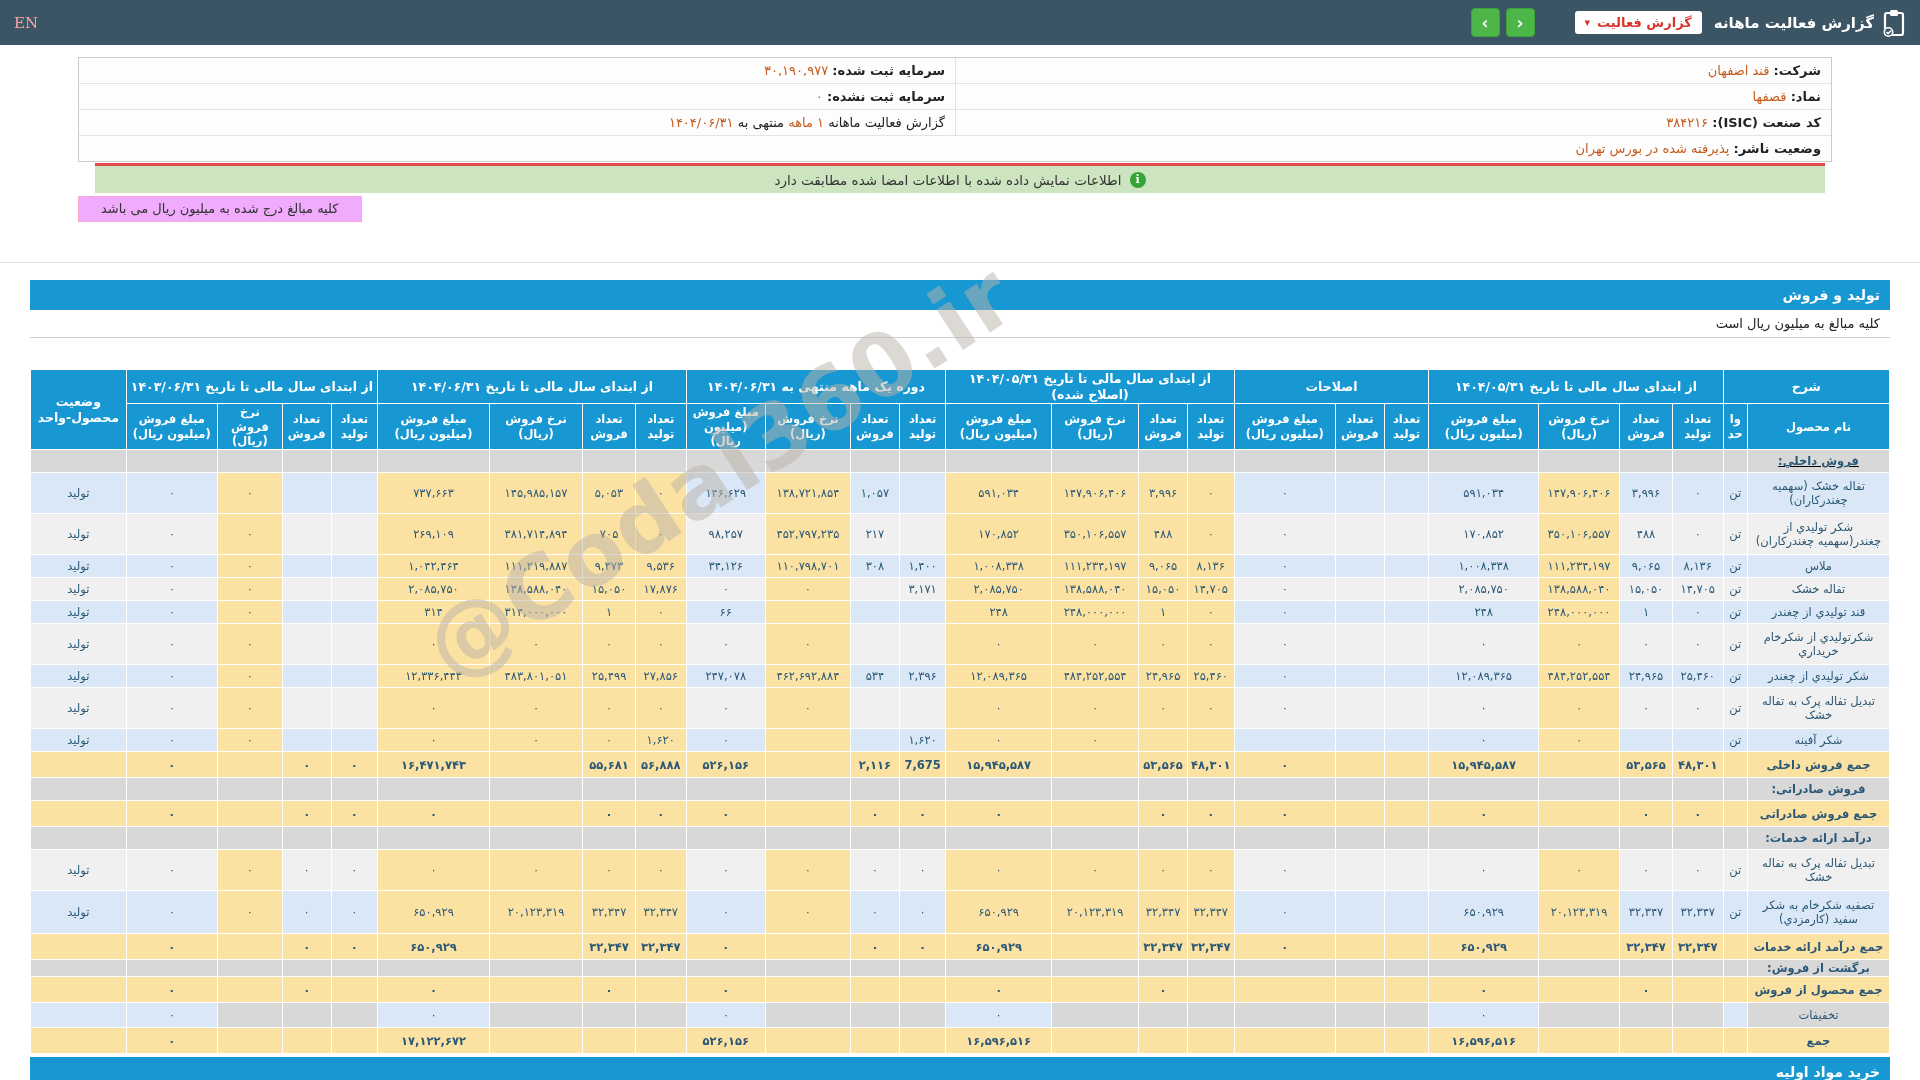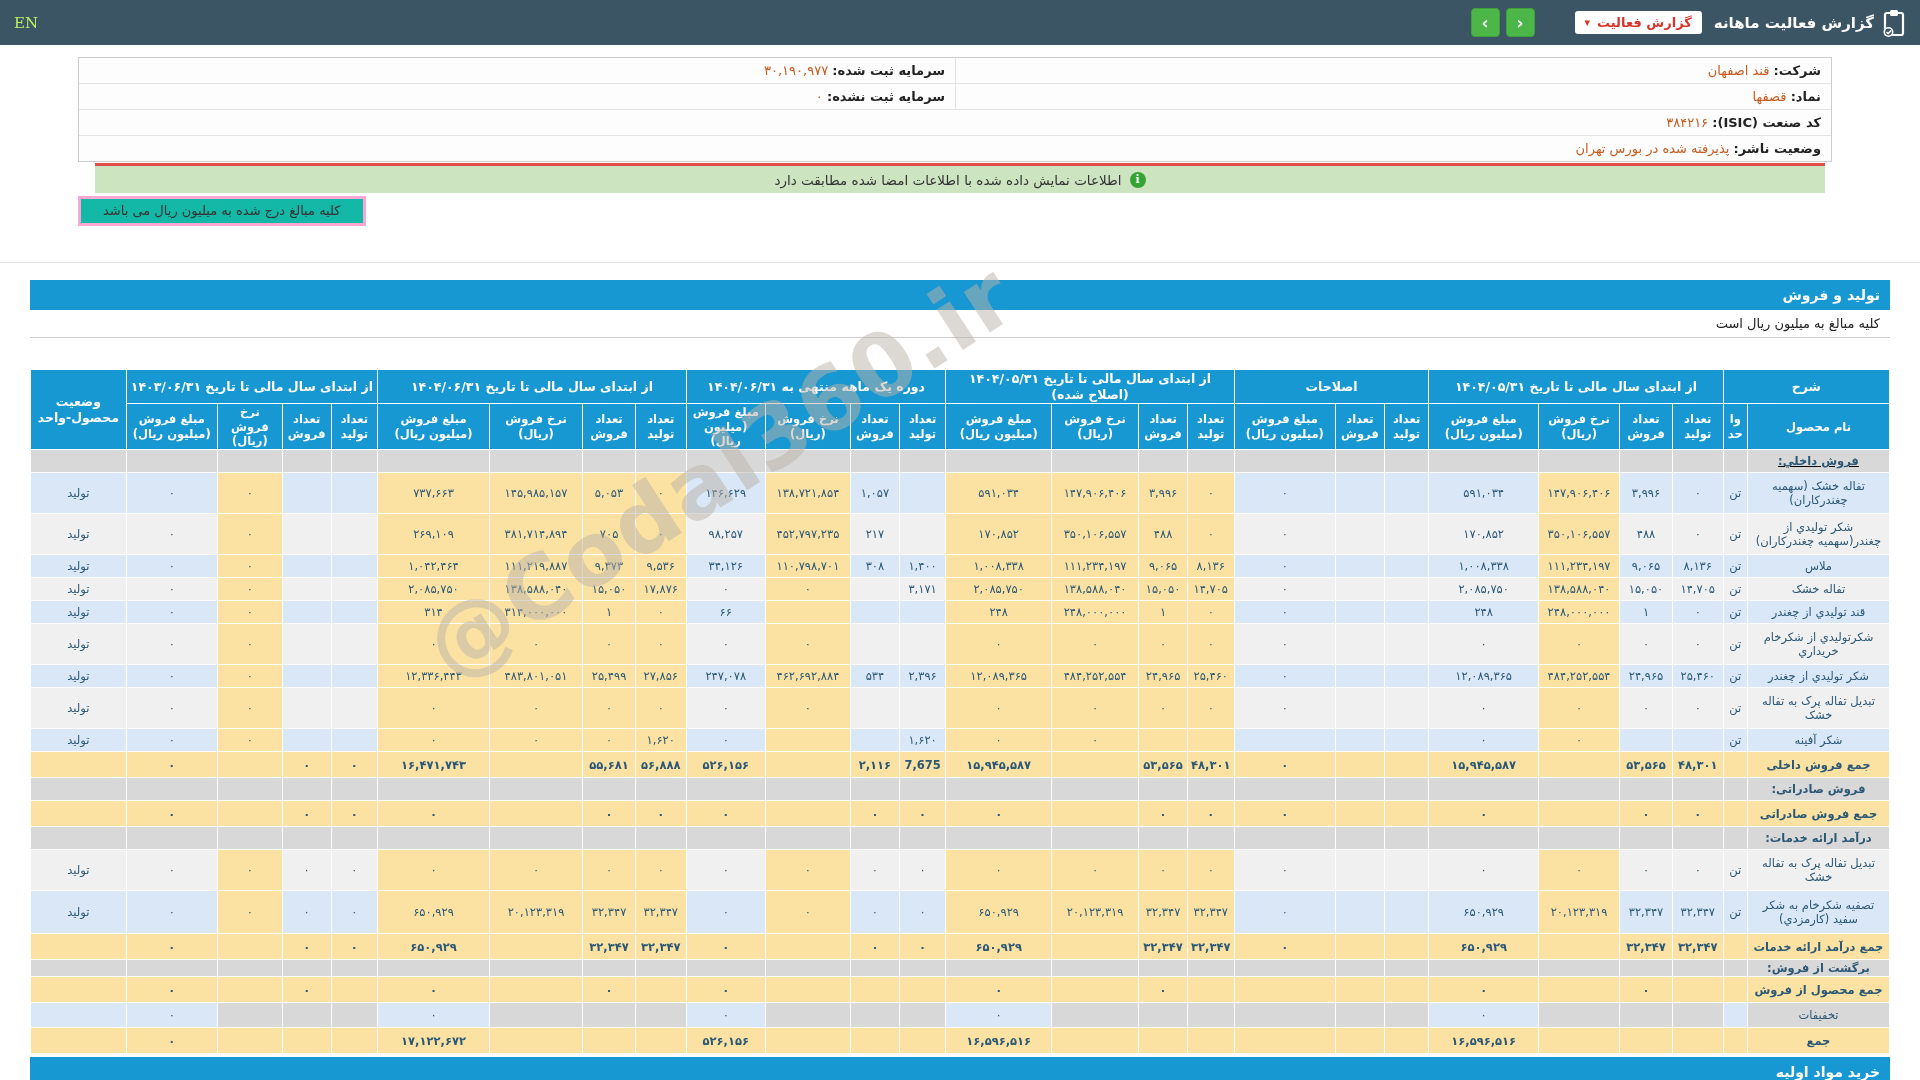--- a/index.html
+++ b/index.html
@@ -8,41 +8,41 @@
   .topbar{position:absolute;top:0;left:0;width:1920px;height:45px;background:#3b5564;
     display:flex;align-items:center;padding:0 14px;box-sizing:border-box;}
   .clip-icon{width:24px;height:28px;margin-left:8px;flex:0 0 auto;}
   .page-title{color:#fff;font-size:15px;font-weight:bold;margin-left:12px;white-space:nowrap;}
   .report-dd{background:#fff;border-radius:3px;padding:4px 10px;color:#d9342b;font-size:13px;
     font-weight:bold;display:flex;align-items:center;gap:7px;cursor:pointer;margin-left:40px;}
   .report-dd .chev{font-size:11px;line-height:1;}
   .navbtn{width:27px;height:27px;border-radius:4px;background:#4cb648;border:1px solid #3da23a;
     color:#fff;font-size:17px;font-weight:bold;display:flex;align-items:center;justify-content:center;
     cursor:pointer;margin-left:6px;}
-  .en-link{margin-right:auto;color:#bef264;font-family:"DejaVu Serif","Liberation Serif",serif;
+  .en-link{margin-right:auto;color:#fca5a5;font-family:"DejaVu Serif","Liberation Serif",serif;
     font-size:15px;cursor:pointer;}
   
   .info-table{position:absolute;top:57px;right:88px;left:78px;background:#fdfdfd;
     border:1px solid #ccc;}
   .info-row{display:flex;border-bottom:1px solid #e3e3e3;height:25px;line-height:25px;}
   .info-row:last-child{border-bottom:none;}
   .info-cell{width:50%;box-sizing:border-box;padding:0 10px;font-size:13px;color:#222;
     white-space:nowrap;overflow:hidden;border-left:1px solid #e3e3e3;}
   .info-cell:last-child{border-left:none;}
   .info-cell b{font-weight:bold;text-align:center;}
   .ov{color:#c75b1e;}
   
   .signed-banner{position:absolute;top:163px;right:95px;left:95px;height:27px;background:#cde4c1;
     border-top:3px solid #e24c4b;display:flex;align-items:center;justify-content:center;gap:8px;
     font-size:13.5px;color:#333;}
   .info-icon{width:16px;height:16px;border-radius:50%;background:#35a435;color:#fff;display:inline-flex;
     align-items:center;justify-content:center;font-size:11px;font-weight:bold;
     font-family:"DejaVu Serif","Liberation Serif",serif;}
-  .amounts-box{position:absolute;top:196px;left:78px;height:24px;line-height:24px;background:#14b8a6;
-    border:3px solid #f9a8d4;padding:0 22px;font-size:13px;color:#333;}
+  .amounts-box{position:absolute;top:196px;left:78px;height:24px;line-height:24px;background:#f0abfc;
+    border:1px solid #f9a8d4;padding:0 22px;font-size:13px;color:#333;}
   .hline{position:absolute;top:262px;left:0;width:1920px;height:1px;background:#e3e3e3;}
   
   .blue-bar{position:absolute;left:30px;right:30px;height:30px;background:#1898d2;color:#fff;
     font-size:14px;font-weight:bold;display:flex;align-items:center;padding:0 10px;box-sizing:border-box;}
   .bar-prod{top:280px;}
   .bar-buy{top:1057px;}
   .note-row{position:absolute;top:310px;left:30px;right:30px;height:28px;background:#fff;
     border-bottom:1px solid #ccc;color:#222;font-size:13px;font-weight:normal;display:flex;
     align-items:center;padding:0 10px;box-sizing:border-box;}
   
@@ -112,20 +112,26 @@
     </div>
     <div class="info-cell">
       <b>سرمایه ثبت نشده:</b>
       <span class="ov">۰</span>
     </div>
   </div>
   <div class="info-row">
     <div class="info-cell">
       <b>کد صنعت (ISIC):</b>
       <span class="ov">۳۸۴۲۱۶</span>
+    </div>
+    <div class="info-cell">
+      <span>گزارش فعالیت ماهانه</span>
+      <span class="ov">۱ ماهه</span>
+      <span>منتهی به</span>
+      <span class="ov">۱۴۰۴/۰۶/۳۱</span>
     </div>
   </div>
   <div class="info-row">
     <div class="info-cell">
       <b>وضعیت ناشر:</b>
       <span class="ov">پذیرفته شده در بورس تهران</span>
     </div>
   </div>
 </div>
 

